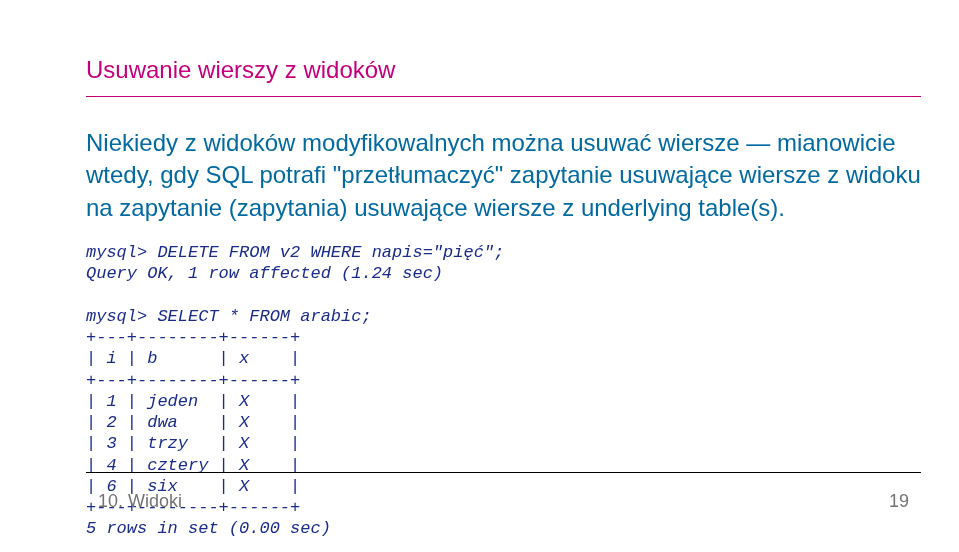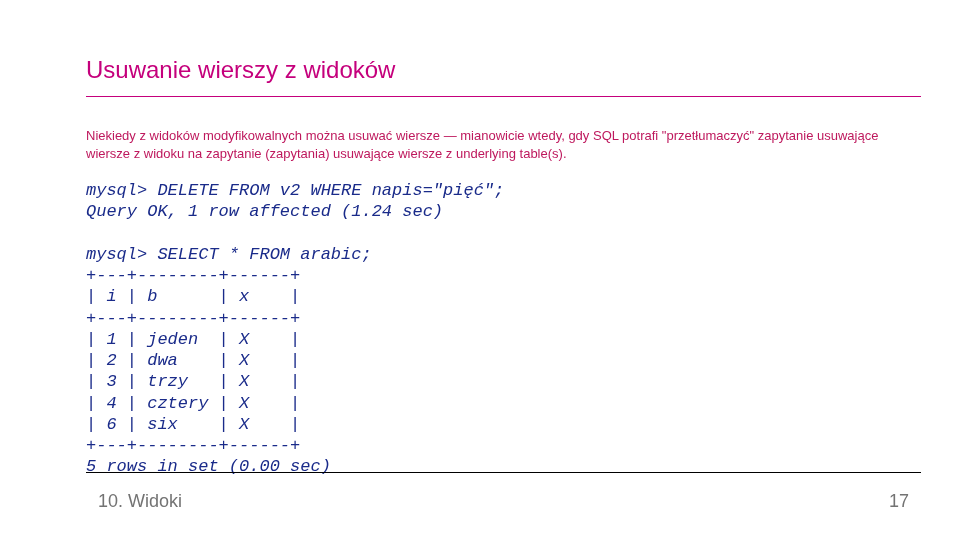--- a/index.html
+++ b/index.html
@@ -19,22 +19,22 @@
       color: #c5007c;
       font-size: 24px;
       font-weight: normal;
       margin-bottom: 4px;
     }
     .heading-underline {
       border-bottom: 1px solid #c5007c;
       margin-bottom: 30px;
     }
     .paragraph {
-      font-size: 13px;
-      color: #be185d;
+      font-size: 24px;
+      color: #0369a1;
       line-height: 1.35;
       margin-bottom: 18px;
     }
     .code-block {
       font-family: 'Courier New', Courier, monospace;
       font-size: 17px;
       color: #1a2b8a;
       white-space: pre;
       line-height: 1.25;
       margin-bottom: 12px;
@@ -71,14 +71,14 @@
 | 1 | jeden  | X    |
 | 2 | dwa    | X    |
 | 3 | trzy   | X    |
 | 4 | cztery | X    |
 | 6 | six    | X    |
 +---+--------+------+
 5 rows in set (0.00 sec)</div>
 
 <div class="footer-line">
   <span>10. Widoki</span>
-  <span>17</span>
+  <span>19</span>
 </div>
 
 </body></html>

